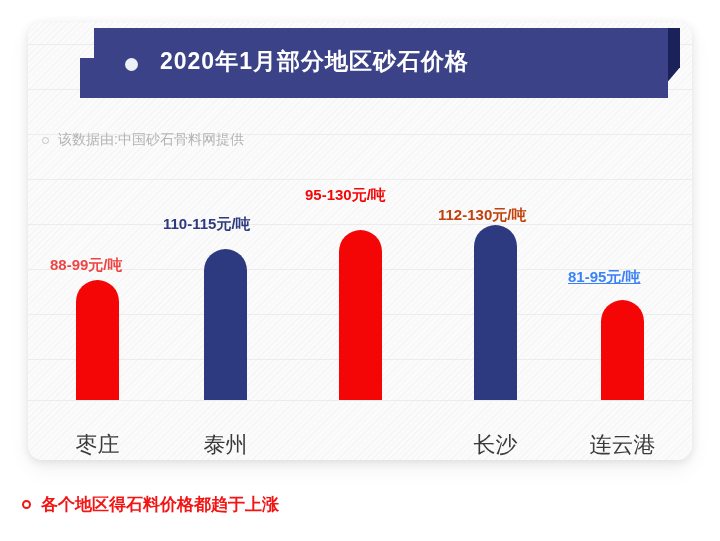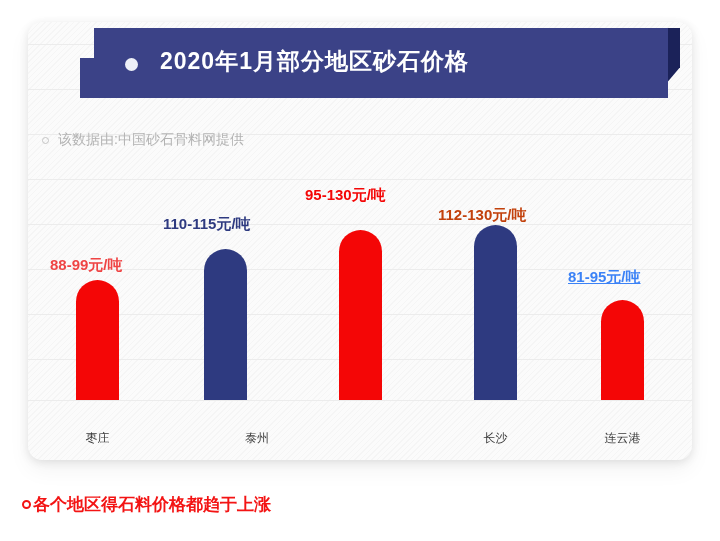--- a/index.html
+++ b/index.html
@@ -73,27 +73,27 @@
   .bar{
     position:absolute;bottom:0;width:43px;
     border-top-left-radius:22px;border-top-right-radius:22px;
   }
   .bar-label{
     position:absolute;white-space:nowrap;
     font-size:15px;font-weight:bold;text-align:center;
   }
   .cat-label{
     position:absolute;white-space:nowrap;
-    font-size:12px;color:#3a3a3a;text-align:center;
+    font-size:22px;color:#3a3a3a;text-align:center;
   }
 
   
   .footer{
     position:absolute;left:22px;top:493px;
-    display:flex;align-items:center;gap:2px;
+    display:flex;align-items:center;gap:10px;
     font-size:17px;font-weight:bold;color:#f31414;white-space:nowrap;justify-content:space-between;
   }
   .footer-bullet{
     width:9px;height:9px;border-radius:50%;
     border:2px solid #f31414;box-sizing:border-box;
   }
 </style>
 </head>
 <body>
 
@@ -113,21 +113,21 @@
         <div class="gridline" style="top: 378px; background: rgb(236, 236, 236);"></div>
       </div>
   </div>
 
   <div class="plot" id="plot">
       <div class="bar" style="left: 48px; bottom: 60px; height: 120px; background: rgb(244, 6, 6);"></div>
       <div class="bar-label" style="left: 22px; top: 234px; color: #ef4444;">88-99元/吨</div>
       <div class="cat-label" style="left: 26px; width: 87px; top: 408px;">枣庄</div>
       <div class="bar" style="left: 176px; bottom: 60px; height: 151px; background: rgb(46, 58, 128);"></div>
       <div class="bar-label" style="left: 135px; top: 193px; color: rgb(46, 58, 128);">110-115元/吨</div>
-      <div class="cat-label" style="left: 154px; width: 87px; top: 408px; text-align: right;">泰州</div>
+      <div class="cat-label" style="left: 154px; width: 87px; top: 408px;">泰州</div>
       <div class="bar" style="left: 311px; bottom: 60px; height: 170px; background: rgb(244, 6, 6);"></div>
       <div class="bar-label" style="left: 277px; top: 164px; color: rgb(244, 6, 6);">95-130元/吨</div>
       <div class="bar" style="left: 446px; bottom: 60px; height: 175px; background: rgb(46, 58, 128);"></div>
       <div class="bar-label" style="left: 410px; top: 184px; color: #c2410c;">112-130元/吨</div>
       <div class="cat-label" style="left: 424px; width: 87px; top: 408px;">长沙</div>
       <div class="bar" style="left: 573px; bottom: 60px; height: 100px; background: rgb(244, 6, 6);"></div>
       <div class="bar-label" style="left: 540px; top: 246px; color: #3b82f6; text-decoration: underline;">81-95元/吨</div>
       <div class="cat-label" style="left: 551px; width: 87px; top: 408px;">连云港</div>
     </div>
 

